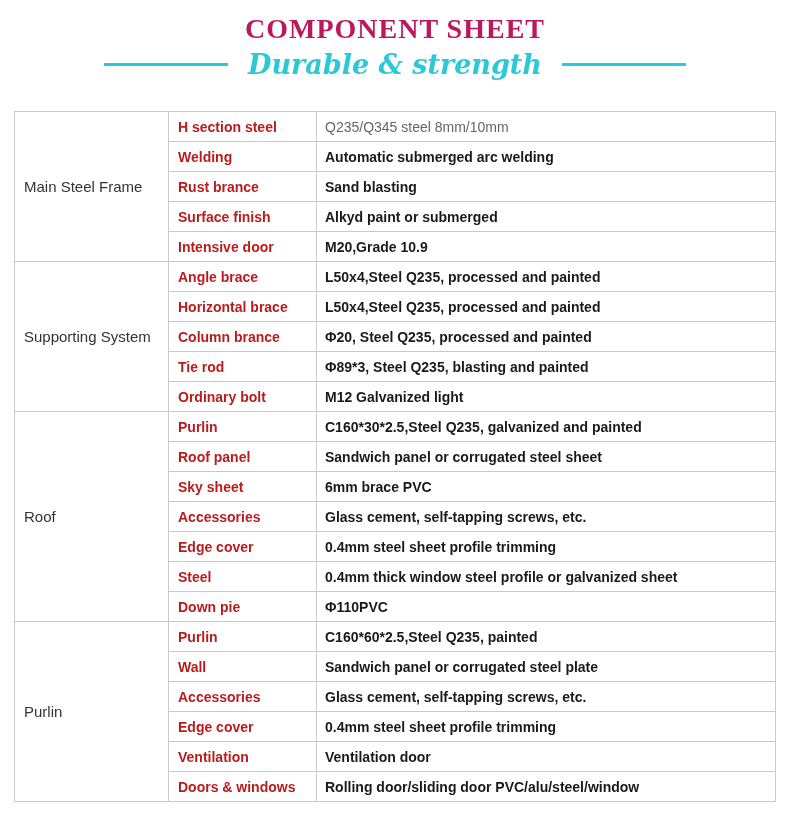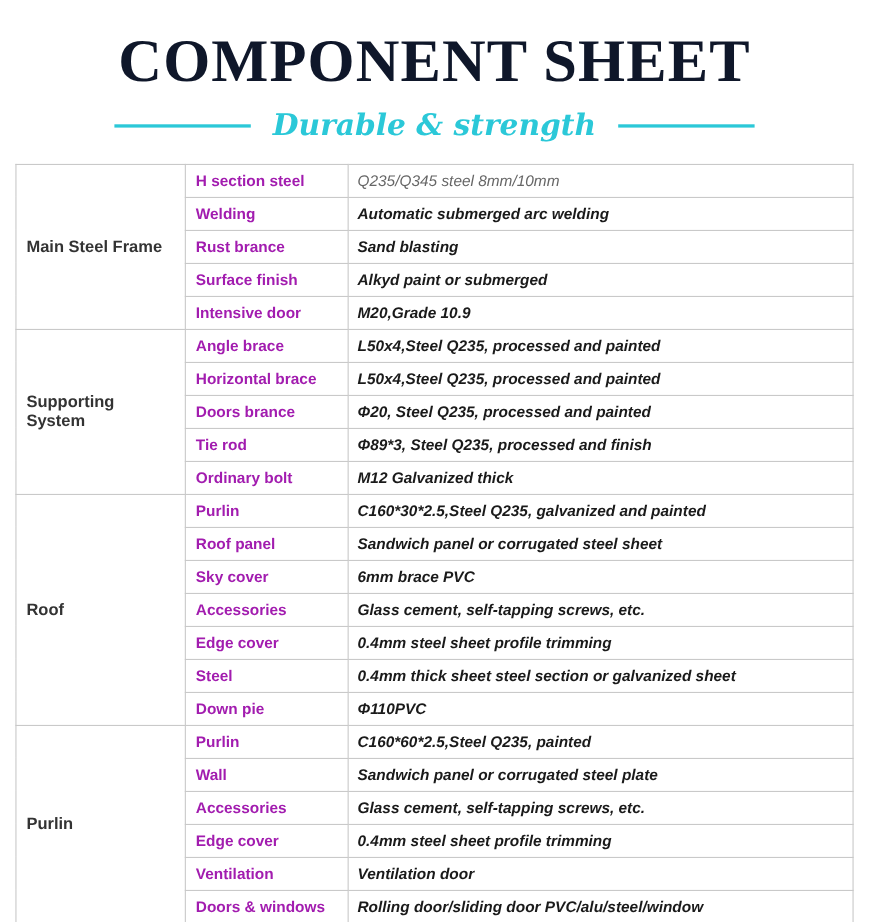--- a/index.html
+++ b/index.html
@@ -6,35 +6,35 @@
   body {
     width: 790px;
     font-family: "Liberation Sans", sans-serif;
     color: #1a1a1a;
   }
   .page { width: 790px; padding-top: 14px; }
 
   
   .header { text-align: center; }
   .title {
-    margin: 12px;
+    margin: 0;
     font-family: "Liberation Serif", serif;
     font-weight: 700;
-    font-size: 55px;
+    font-size: 28px;
     letter-spacing: 1px;
-    color: #0f172a;
+    color: #be185d;
     line-height: 1.1;
   }
   .subtitle-row {
     display: flex;
     align-items: center;
     justify-content: center;
     gap: 20px;
     margin-top: 4px;
-    margin-bottom: 18px;
+    margin-bottom: 30px;
   }
   .accent-line { width: 124px; height: 3px; background: #2bc8d8; }
   .subtitle {
     font-family: "DejaVu Serif", serif;
     font-style: italic;
     font-weight: 700;
     font-size: 27px;
     color: #2bc8d8;
     line-height: 1.2;
   }
@@ -50,36 +50,35 @@
     border: 1px solid #c9c9c9;
     font-size: 14px;
     padding: 5px 8px;
     height: 19px;
     overflow: hidden;
     white-space: nowrap;
   }
   td.cat {
     width: 136px;
     font-size: 15px;
-    font-weight: 700;
+    font-weight: 400;
     color: #333333;
     padding-left: 9px;
     white-space: normal;
     vertical-align: middle;
   }
   td.comp {
     width: 130px;
     font-weight: 700;
-    color: #a21caf;
+    color: #b91c1c;
     padding-left: 9px;
   }
   td.desc {
     font-weight: 700;
     color: #1a1a1a;
-    font-style: italic;
   }
   td.desc.muted {
     font-weight: 400;
     color: #666666;
   }
 </style>
 </head>
 <body>
 
 <div class="page">
@@ -121,56 +120,56 @@
       <tr>
         <td class="cat" rowspan="5">Supporting System</td>
         <td class="comp">Angle brace</td>
         <td class="desc">L50x4,Steel Q235, processed and painted</td>
       </tr>
       <tr>
         <td class="comp">Horizontal brace</td>
         <td class="desc">L50x4,Steel Q235, processed and painted</td>
       </tr>
       <tr>
-        <td class="comp">Doors brance</td>
+        <td class="comp">Column brance</td>
         <td class="desc">Φ20, Steel Q235, processed and painted</td>
       </tr>
       <tr>
         <td class="comp">Tie rod</td>
-        <td class="desc">Φ89*3, Steel Q235, processed and finish</td>
+        <td class="desc">Φ89*3, Steel Q235, blasting and painted</td>
       </tr>
       <tr>
         <td class="comp">Ordinary bolt</td>
-        <td class="desc">M12 Galvanized thick</td>
+        <td class="desc">M12 Galvanized light</td>
       </tr>
 
       <tr>
         <td class="cat" rowspan="7">Roof</td>
         <td class="comp">Purlin</td>
         <td class="desc">C160*30*2.5,Steel Q235, galvanized and painted</td>
       </tr>
       <tr>
         <td class="comp">Roof panel</td>
         <td class="desc">Sandwich panel or corrugated steel sheet</td>
       </tr>
       <tr>
-        <td class="comp">Sky cover</td>
+        <td class="comp">Sky sheet</td>
         <td class="desc">6mm brace PVC</td>
       </tr>
       <tr>
         <td class="comp">Accessories</td>
         <td class="desc">Glass cement, self-tapping screws, etc.</td>
       </tr>
       <tr>
         <td class="comp">Edge cover</td>
         <td class="desc">0.4mm steel sheet profile trimming</td>
       </tr>
       <tr>
         <td class="comp">Steel</td>
-        <td class="desc">0.4mm thick sheet steel section or galvanized sheet</td>
+        <td class="desc">0.4mm thick window steel profile or galvanized sheet</td>
       </tr>
       <tr>
         <td class="comp">Down pie</td>
         <td class="desc">Φ110PVC</td>
       </tr>
 
       <tr>
         <td class="cat" rowspan="6">Purlin</td>
         <td class="comp">Purlin</td>
         <td class="desc">C160*60*2.5,Steel Q235, painted</td>

